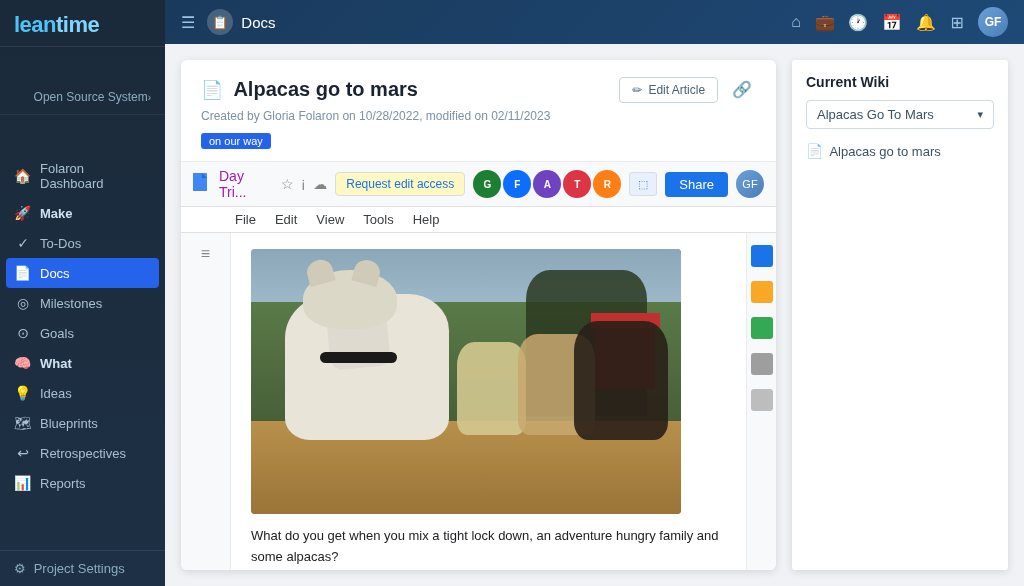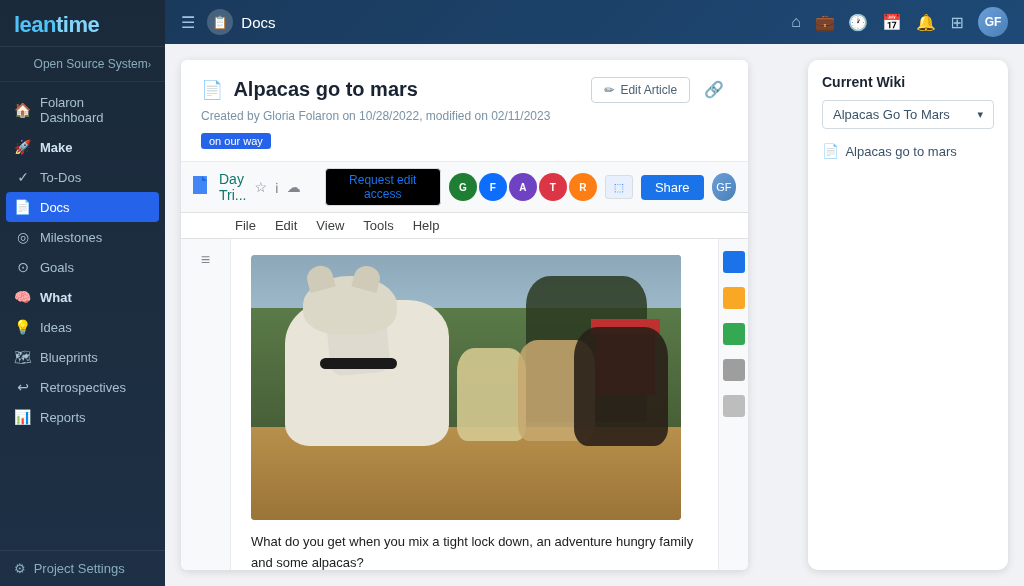--- a/index.html
+++ b/index.html
@@ -8,20 +8,21 @@
     
     #sidebar {
       width: 165px;
       min-width: 165px;
       background: linear-gradient(180deg, #1a2a3a 0%, #1e3045 100%);
       display: flex;
       flex-direction: column;
       color: #cdd7e0;
       height: 586px;
       overflow: hidden;
+      gap: 33px;
     }
     #sidebar .logo-area {
       padding: 12px 14px 8px 14px;
       border-bottom: 1px solid rgba(255,255,255,0.08);
     }
     #sidebar .logo-text {
       font-size: 22px;
       font-weight: 700;
       color: #4fc3f7;
       letter-spacing: -0.5px;
@@ -192,42 +193,41 @@
     #gdocs-toolbar {
       background: #f8f9fa;
       border-bottom: 1px solid #e0e0e0;
       padding: 6px 12px;
       display: flex;
       align-items: center;
       gap: 8px;
     }
     #gdocs-toolbar .doc-name {
       font-size: 14px;
-      color: #0f766e;
+      color: #a21caf;
       font-weight: 500;
       flex: 1;
     }
     #gdocs-toolbar .star-icon { color: #80868b; font-size: 14px; cursor: pointer; }
     #gdocs-toolbar .info-icon { color: #80868b; font-size: 14px; }
     #gdocs-toolbar .cloud-icon { color: #80868b; font-size: 14px; }
     #gdocs-toolbar .avatars { display: flex; gap: 2px; }
     #gdocs-toolbar .avatar-circle {
       width: 28px; height: 28px; border-radius: 50%;
       display: flex; align-items: center; justify-content: center;
       font-size: 10px; color: #fff; font-weight: 600;
     }
     #gdocs-toolbar .req-edit-btn {
       font-size: 12px;
       color: #1a73e8;
       border: 1px solid #dadce0;
       border-radius: 4px;
       padding: 4px 10px;
       cursor: pointer;
-      background: #000000;
-      margin-left: 16px;
+      background: #fef9c3;
     }
     #gdocs-toolbar .share-btn {
       background: #1a73e8;
       color: #fff;
       border: none;
       border-radius: 4px;
       padding: 5px 14px;
       font-size: 13px;
       cursor: pointer;
       font-weight: 500;
@@ -308,30 +308,29 @@
       border-radius: 3px;
       display: flex; align-items: center; justify-content: center;
       cursor: pointer;
     }
     .icon-blue { background: #1a73e8; }
     .icon-yellow { background: #f9a825; }
     .icon-green { background: #34a853; }
 
     
     #wiki-panel {
-      width: 200px;
+      width: 216px;
       flex-shrink: 0;
       background: #fff;
-      border-radius: 10px;
+      border-radius: 3px;
       padding: 14px;
       box-shadow: 0 2px 8px rgba(0,0,0,0.12);
       display: flex;
       flex-direction: column;
       gap: 10px;
-      margin-left: 44px;
     }
     #wiki-panel .wiki-title {
       font-size: 14px;
       font-weight: 600;
       color: #1a2332;
     }
     #wiki-panel .wiki-select {
       display: flex;
       align-items: center;
       justify-content: space-between;

